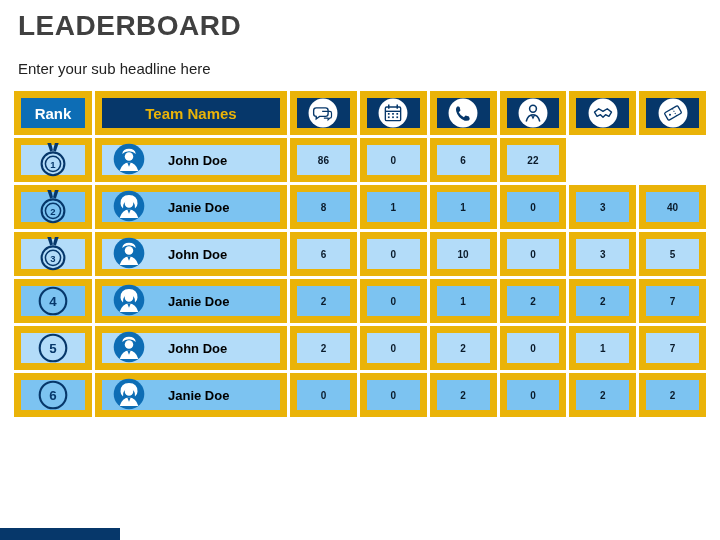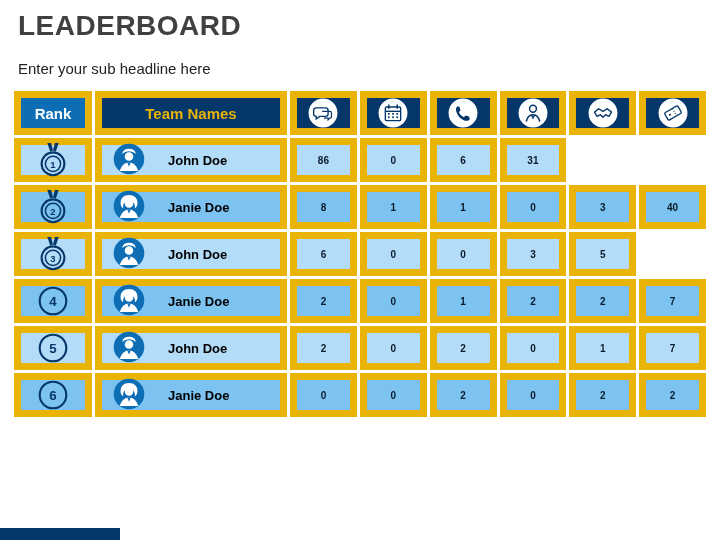--- a/index.html
+++ b/index.html
@@ -170,21 +170,21 @@
     <path d="M12 14 q1 -6 8 -6 q7 0 8 6 q-3 -3 -8 -3 q-5 0 -8 3 z" fill="#fff"></path>
     <circle cx="20" cy="17" r="5" fill="#fff"></circle>
     <path d="M9 34 q3 -10 11 -10 q8 0 11 10 z" fill="#fff"></path>
     <path d="M18 24 l2 5 l2 -5 z" fill="#0d6db5"></path>
   </svg></span>
       <span class="name">John Doe</span>
     </div>
     <div class="cell val">86</div>
         <div class="cell val">0</div>
         <div class="cell val">6</div>
-        <div class="cell val">31</div>
+        <div class="cell val">22</div>
   </div>
       <div class="row">
     <div class="cell rank alt">
           <svg class="medal-svg" viewBox="0 0 40 40">
     <path d="M14 2 h4 l2 8 l-3 1 z" fill="#06376a"></path>
     <path d="M22 2 h4 l-3 9 l-3 -1 z" fill="#06376a"></path>
     <circle cx="20" cy="24" r="12" fill="none" stroke="#06376a" stroke-width="2.2"></circle>
     <circle cx="20" cy="24" r="8" fill="none" stroke="#06376a" stroke-width="1.6"></circle>
     <text x="20" y="28" text-anchor="middle" font-size="10" font-weight="700" fill="#06376a">2</text>
   </svg>
@@ -221,20 +221,21 @@
     <circle cx="20" cy="20" r="18" fill="#0d6db5"></circle>
     <path d="M12 14 q1 -6 8 -6 q7 0 8 6 q-3 -3 -8 -3 q-5 0 -8 3 z" fill="#fff"></path>
     <circle cx="20" cy="17" r="5" fill="#fff"></circle>
     <path d="M9 34 q3 -10 11 -10 q8 0 11 10 z" fill="#fff"></path>
     <path d="M18 24 l2 5 l2 -5 z" fill="#0d6db5"></path>
   </svg></span>
       <span class="name">John Doe</span>
     </div>
     <div class="cell val">6</div>
         <div class="cell val">0</div>
+        <div class="cell val">10</div>
         <div class="cell val">0</div>
         <div class="cell val">3</div>
         <div class="cell val">5</div>
   </div>
       <div class="row">
     <div class="cell rank alt">
           <svg class="rankcircle-svg" viewBox="0 0 40 40">
     <circle cx="20" cy="20" r="14" fill="none" stroke="#06376a" stroke-width="2.2"></circle>
     <text x="20" y="25" text-anchor="middle" font-size="14" font-weight="700" fill="#06376a">4</text>
   </svg>

